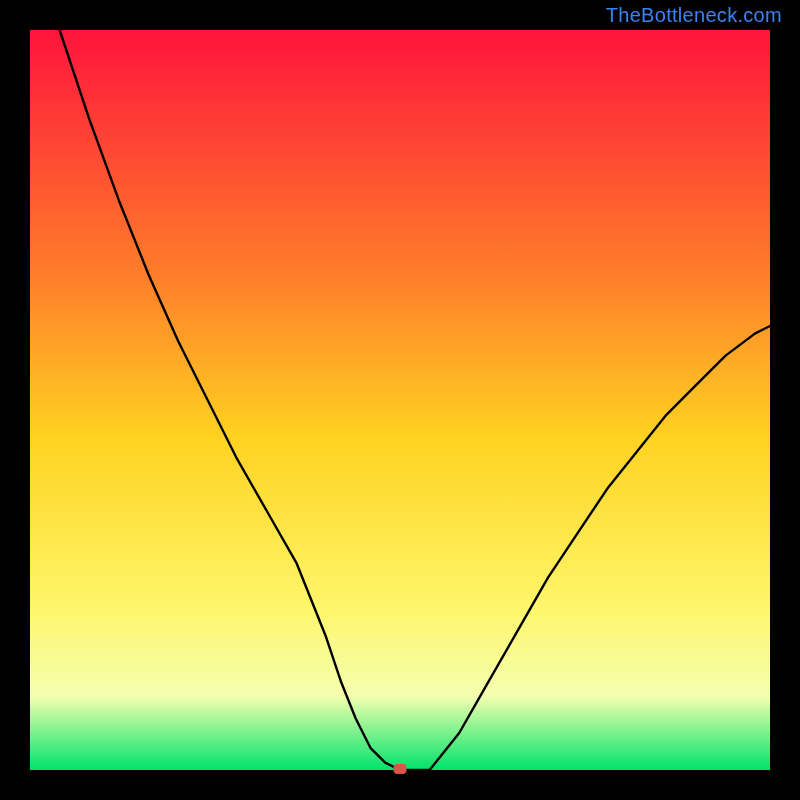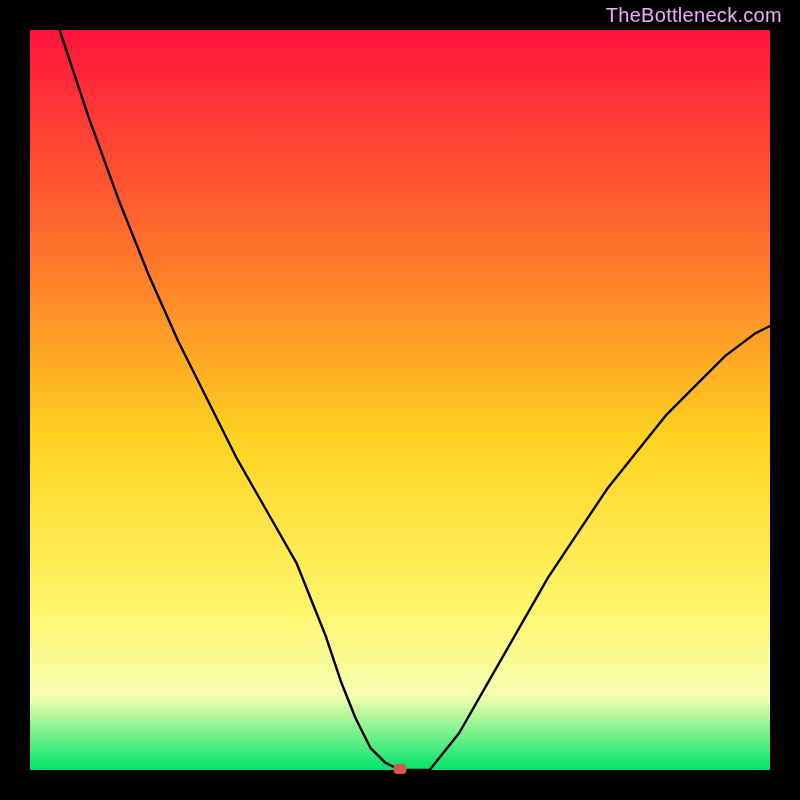--- a/index.html
+++ b/index.html
@@ -14,21 +14,21 @@
   .frame {
     position: relative;
     width: 800px;
     height: 800px;
     background: #000;
   }
   .watermark {
     position: absolute;
     top: 4px;
     right: 18px;
-    color: #f0abfc;
+    color: #3b82f6;
     font-size: 20px;
     font-weight: 500;
     letter-spacing: 0.3px;
     z-index: 10;
   }
   svg.chart {
     position: absolute;
     left: 0;
     top: 0;
   }

